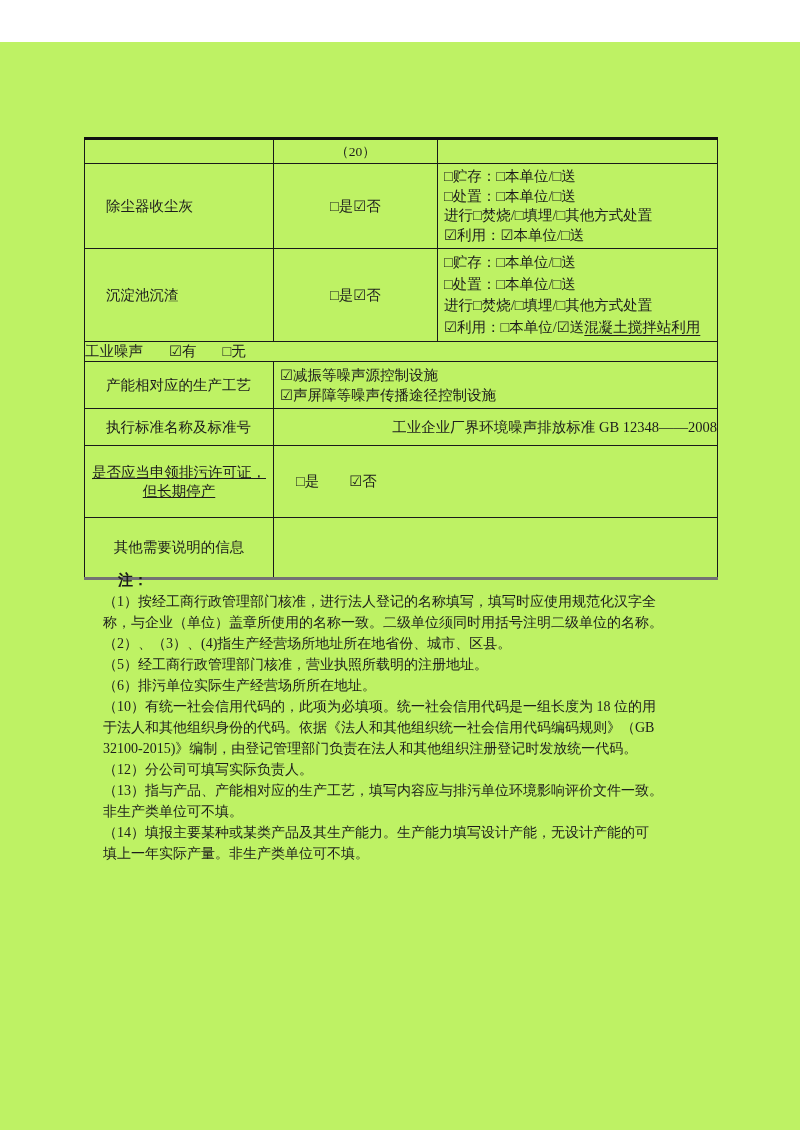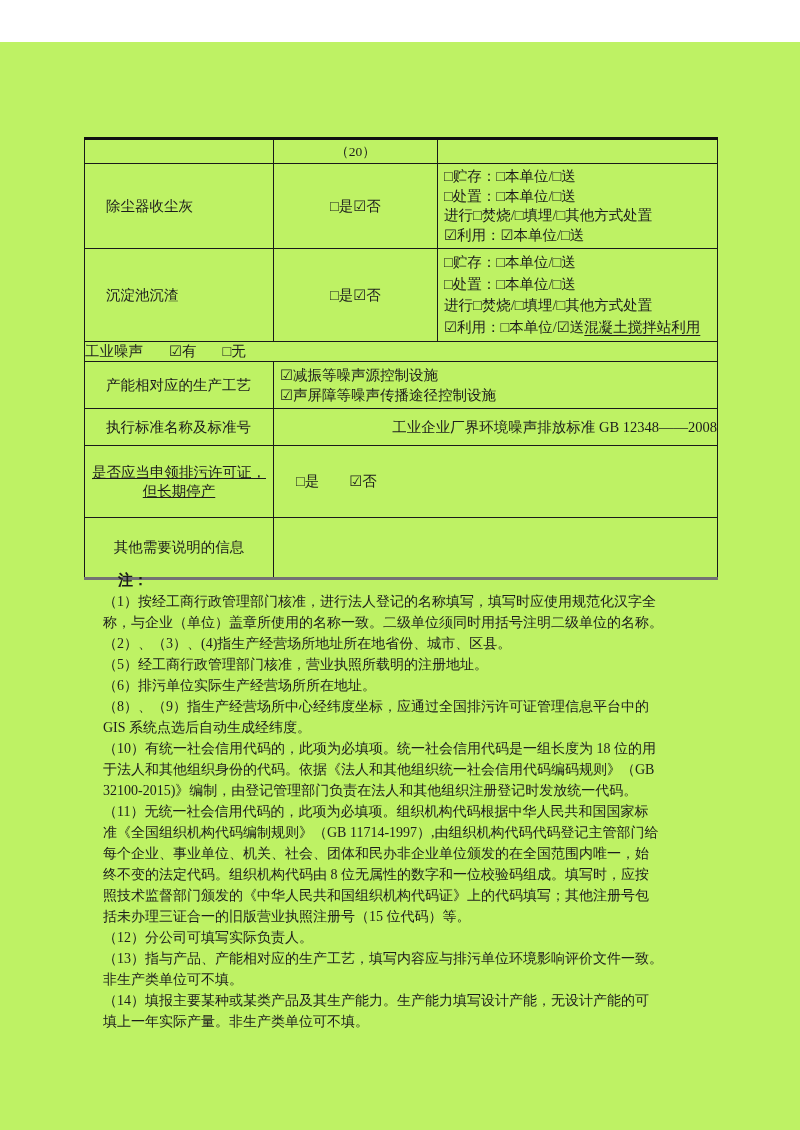--- a/index.html
+++ b/index.html
@@ -137,31 +137,23 @@
   </tbody>
     </table>
 
   <div class="notes">
     <div class="notes-title">注：</div>
     <p>（1）按经工商行政管理部门核准，进行法人登记的名称填写，填写时应使用规范化汉字全
 称，与企业（单位）盖章所使用的名称一致。二级单位须同时用括号注明二级单位的名称。</p>
     <p>（2）、（3）、(4)指生产经营场所地址所在地省份、城市、区县。</p>
     <p>（5）经工商行政管理部门核准，营业执照所载明的注册地址。</p>
     <p>（6）排污单位实际生产经营场所所在地址。</p>
-    <p>（8）、（9）指生产经营场所中心经纬度坐标，应通过全国排污许可证管理信息平台中的
-GIS 系统点选后自动生成经纬度。</p>
     <p>（10）有统一社会信用代码的，此项为必填项。统一社会信用代码是一组长度为 18 位的用
 于法人和其他组织身份的代码。依据《法人和其他组织统一社会信用代码编码规则》（GB
 32100-2015)》编制，由登记管理部门负责在法人和其他组织注册登记时发放统一代码。</p>
-    <p>（11）无统一社会信用代码的，此项为必填项。组织机构代码根据中华人民共和国国家标
-准《全国组织机构代码编制规则》（GB  11714-1997）,由组织机构代码代码登记主管部门给
-每个企业、事业单位、机关、社会、团体和民办非企业单位颁发的在全国范围内唯一，始
-终不变的法定代码。组织机构代码由 8 位无属性的数字和一位校验码组成。填写时，应按
-照技术监督部门颁发的《中华人民共和国组织机构代码证》上的代码填写；其他注册号包
-括未办理三证合一的旧版营业执照注册号（15 位代码）等。</p>
     <p>（12）分公司可填写实际负责人。</p>
     <p>（13）指与产品、产能相对应的生产工艺，填写内容应与排污单位环境影响评价文件一致。
 非生产类单位可不填。</p>
     <p>（14）填报主要某种或某类产品及其生产能力。生产能力填写设计产能，无设计产能的可
 填上一年实际产量。非生产类单位可不填。</p>
   </div>
 
 </div>
 
 </body></html>

